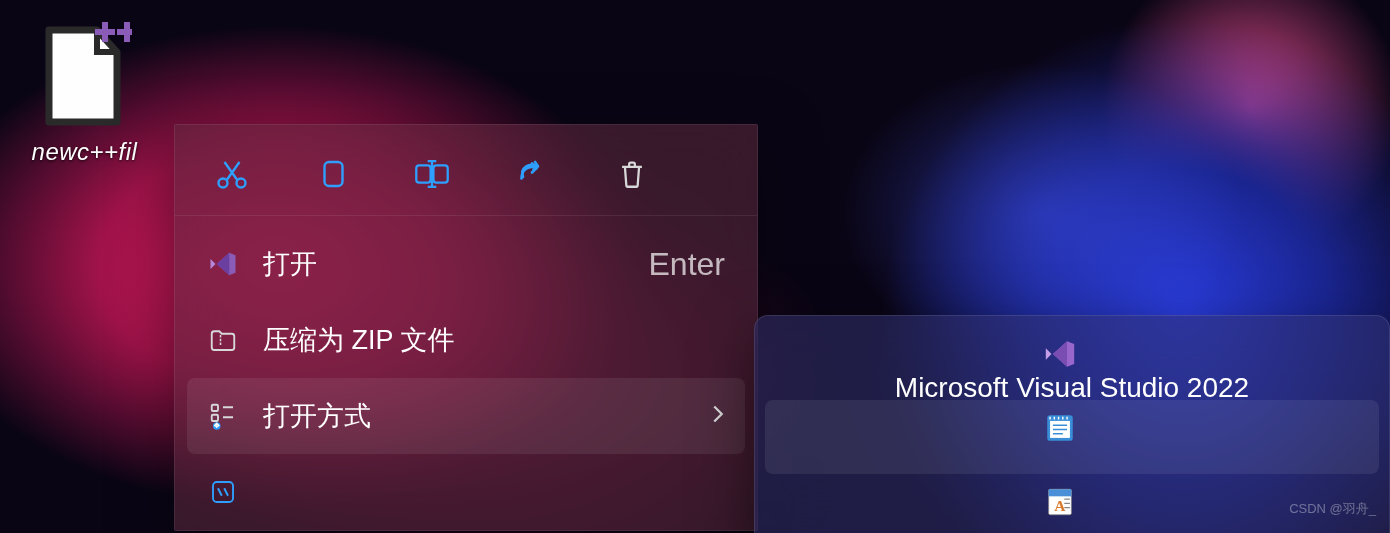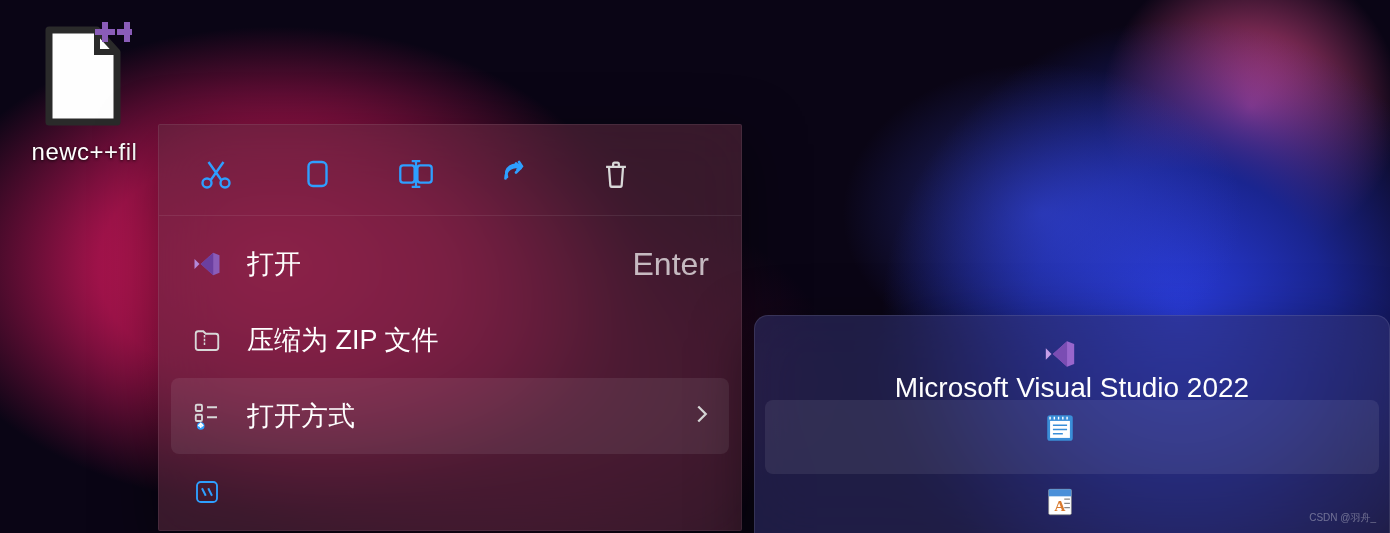--- a/index.html
+++ b/index.html
@@ -38,25 +38,26 @@
     .file-icon {
       width: 95px;
       height: 108px;
       margin: 0 auto 8px;
       position: relative;
     }
     .file-icon svg { width: 100%; height: 100%; }
     .desktop-label {
       text-shadow: 0 1px 3px rgba(0,0,0,0.8);
       letter-spacing: 0.5px;
+      font-style: italic;
     }
     .context-menu {
       position: absolute;
       top: 124px;
-      left: 158px;
+      left: 174px;
       width: 584px;
       background: rgba(90, 40, 60, 0.58);
       backdrop-filter: blur(30px);
       border-radius: 2px;
       border: 1px solid rgba(255,255,255,0.08);
       box-shadow: 0 20px 60px rgba(0,0,0,0.5);
       padding: 12px 12px 0;
       overflow: hidden;
     }
     .top-actions {
@@ -130,24 +131,24 @@
       height: 74px;
       flex-direction: column;
     }
     .submenu .item-icon {
       width: 36px;
       height: 36px;
       margin-right: 24px;
     }
     .watermark {
       position: absolute;
-      bottom: 8px;
+      bottom: 15px;
       right: 14px;
       color: rgba(255,255,255,0.35);
-      font-size: 10px;
+      font-size: 13px;
     }
   </style>
 </head>
 <body>
 
 <div class="wallpaper"></div>
 
 <div class="desktop-icon">
   <div class="file-icon">
     <svg viewBox="0 0 95 108">

